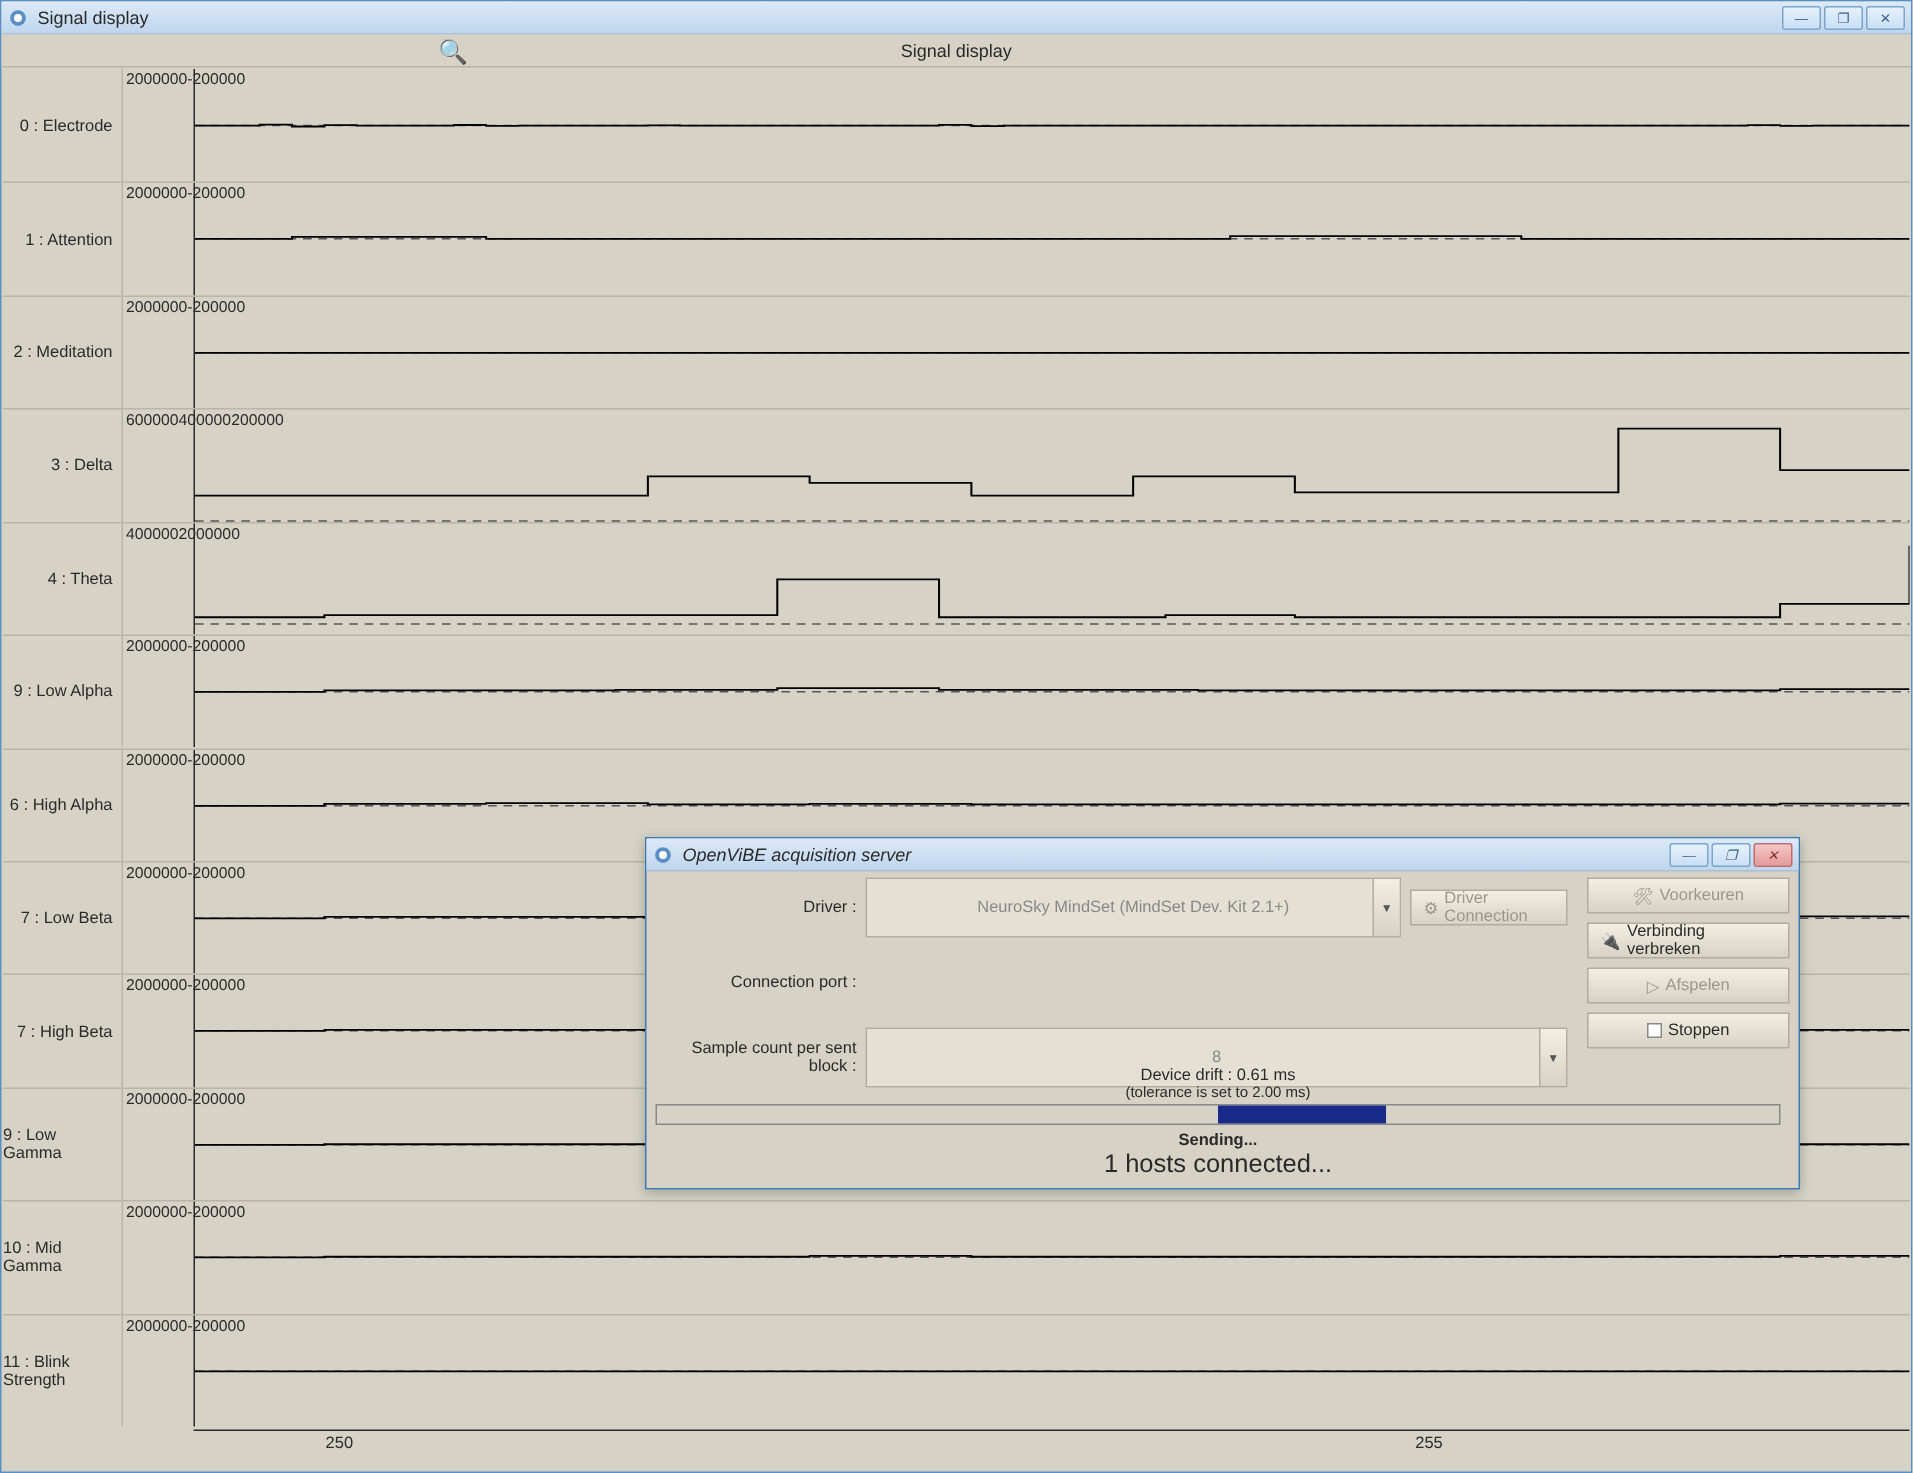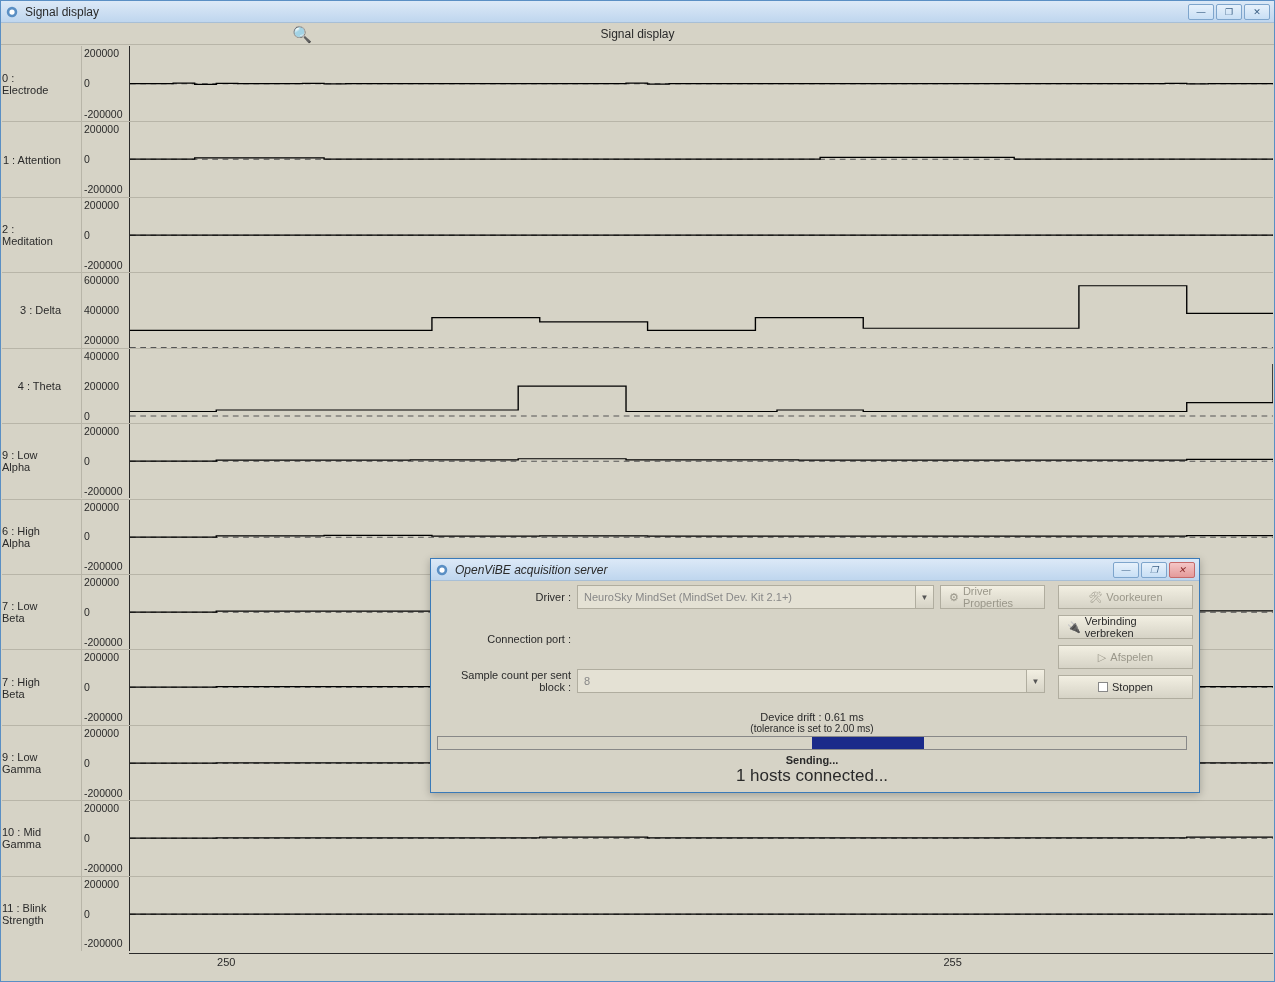--- a/index.html
+++ b/index.html
@@ -17,39 +17,39 @@
 
   
   .toolbar { height: 22px; background: #d6d3c6; border-bottom: 1px solid #b8b5a8; display: flex; align-items: center; position: relative; }
   .toolbar .zoom { position: absolute; left: 291px; top: 2px; font-size: 16px; color: #444; }
   .toolbar .caption { flex: 1; text-align: center; font-size: 12px; color: #2a2a2a; }
 
   
   .plot-area { position: absolute; left: 1px; top: 45px; right: 1px; bottom: 32px; background: #d6d3c6; }
   .channel { position: absolute; left: 0; right: 0; border-top: 1px solid #b8b5a8; }
   .channel:first-child { border-top: none; }
-  .ch-label { position: absolute; left: 0; width: 80px; height: 100%; display: flex; align-items: center; justify-content: flex-end; padding-right: 20px; font-size: 11px; color: #2a2a2a; border-right: 1px solid #b8b5a8; }
-  .y-ticks { position: absolute; left: 80px; width: 48px; height: 100%; display: flex; flex-direction: column; justify-content: space-between; padding: 2px 2px; font-size: 10.5px; color: #2a2a2a; border-right: 1px solid #2a2a2a; }
+  .ch-label { position: absolute; left: 0; width: 80px; height: 100%; display: flex; align-items: center; justify-content: flex-end; padding-right: 6px; font-size: 11px; color: #2a2a2a; border-right: 1px solid #b8b5a8; }
+  .y-ticks { position: absolute; left: 80px; width: 48px; height: 100%; display: flex; flex-direction: row; justify-content: space-between; padding: 2px 2px; font-size: 10.5px; color: #2a2a2a; border-right: 1px solid #2a2a2a; }
   .y-ticks span { text-align: left; line-height: 1; }
   .graph { position: absolute; left: 128px; right: 0; height: 100%; }
   .graph svg { width: 100%; height: 100%; display: block; }
   .zero-line { stroke: #555; stroke-width: 1; stroke-dasharray: 5 4; }
   .signal { stroke: #000; stroke-width: 1.2; fill: none; }
 
   
   .x-axis { position: absolute; left: 128px; right: 1px; bottom: 6px; height: 22px; border-top: 1px solid #2a2a2a; margin-top: 48px; }
   .x-tick { position: absolute; top: 2px; font-size: 11px; color: #2a2a2a; transform: translateX(-50%); }
 
   
   .dialog { position: absolute; left: 430px; top: 558px; width: 770px; height: 235px; border: 1px solid #3a7ab8; background: #d6d3c6; box-shadow: 0 2px 8px rgba(0,0,0,0.25); }
   .dialog .titlebar { background: linear-gradient(#dce9f7,#bfd6ee); height: 22px; font-style: italic; }
   .dialog-body { position: absolute; left: 6px; top: 26px; right: 6px; bottom: 6px; }
   .form-row { display: flex; align-items: center; margin-bottom: 24px; }
   .form-row label { width: 140px; text-align: right; padding-right: 6px; font-size: 11px; color: #2a2a2a; }
-  .combo, .spin { flex: 1; height: 24px; border: 1px solid #b0ad9f; background: #e4e1d4; font-size: 11px; color: #888; padding: 0 6px; display: flex; align-items: center; position: relative; }
+  .combo, .spin { flex: 1; height: 40px; border: 1px solid #b0ad9f; background: #e4e1d4; font-size: 11px; color: #888; padding: 0 6px; display: flex; align-items: center; position: relative; justify-content: center; }
   .combo .arrow, .spin .arrows { position: absolute; right: 0; top: 0; bottom: 0; width: 18px; border-left: 1px solid #b0ad9f; background: linear-gradient(#f2efe2,#d6d3c6); display: flex; align-items: center; justify-content: center; font-size: 8px; color: #555; }
   .spin .arrows { flex-direction: column; font-size: 6px; line-height: 1; }
   .btn { height: 24px; border: 1px solid #b0ad9f; background: linear-gradient(#f2efe2,#d6d3c6); font-size: 11px; color: #2a2a2a; display: flex; align-items: center; justify-content: center; padding: 0 8px; cursor: default; }
   .btn.disabled { color: #9a978a; }
   .btn .ico { margin-right: 4px; font-size: 11px; }
   .right-col { position: absolute; right: 0; top: 0; width: 135px; display: flex; flex-direction: column; gap: 6px; }
   .left-col { position: absolute; left: 0; top: 0; width: 608px; }
   .drv-prop { width: 105px; margin-left: 6px; }
   .status-area { position: absolute; left: 0; right: 0; bottom: 0; text-align: center; }
   .status-area .drift { font-size: 11px; color: #2a2a2a; }
@@ -281,21 +281,21 @@
   <div class="dialog-body">
     <div class="left-col">
       <div class="form-row">
         <label>Driver :</label>
         <div class="combo">
           <span>NeuroSky MindSet (MindSet Dev. Kit 2.1+)</span>
           <span class="arrow">▼</span>
         </div>
         <div class="btn disabled drv-prop">
           <span class="ico">⚙</span>
-          <span>Driver Properties</span>
+          <span>Driver Connection</span>
         </div>
       </div>
       <div class="form-row">
         <label>Connection port :</label>
       </div>
       <div class="form-row">
         <label>Sample count per sent block :</label>
         <div class="combo">
           <span>8</span>
           <span class="arrow">▼</span>

